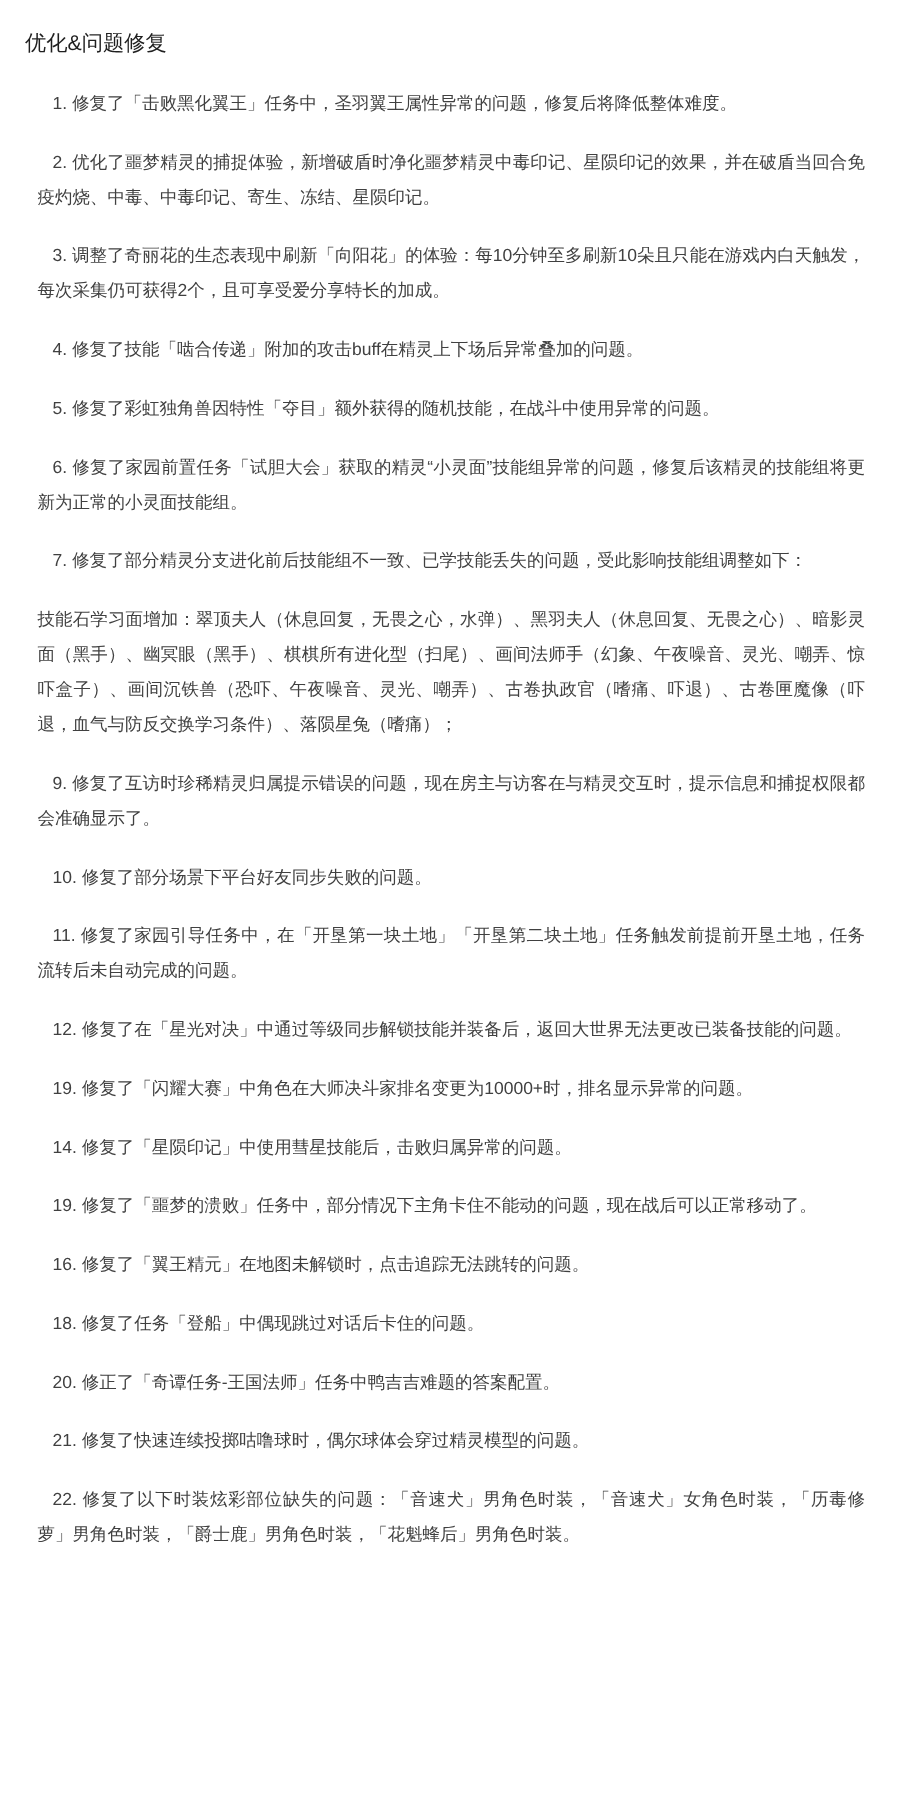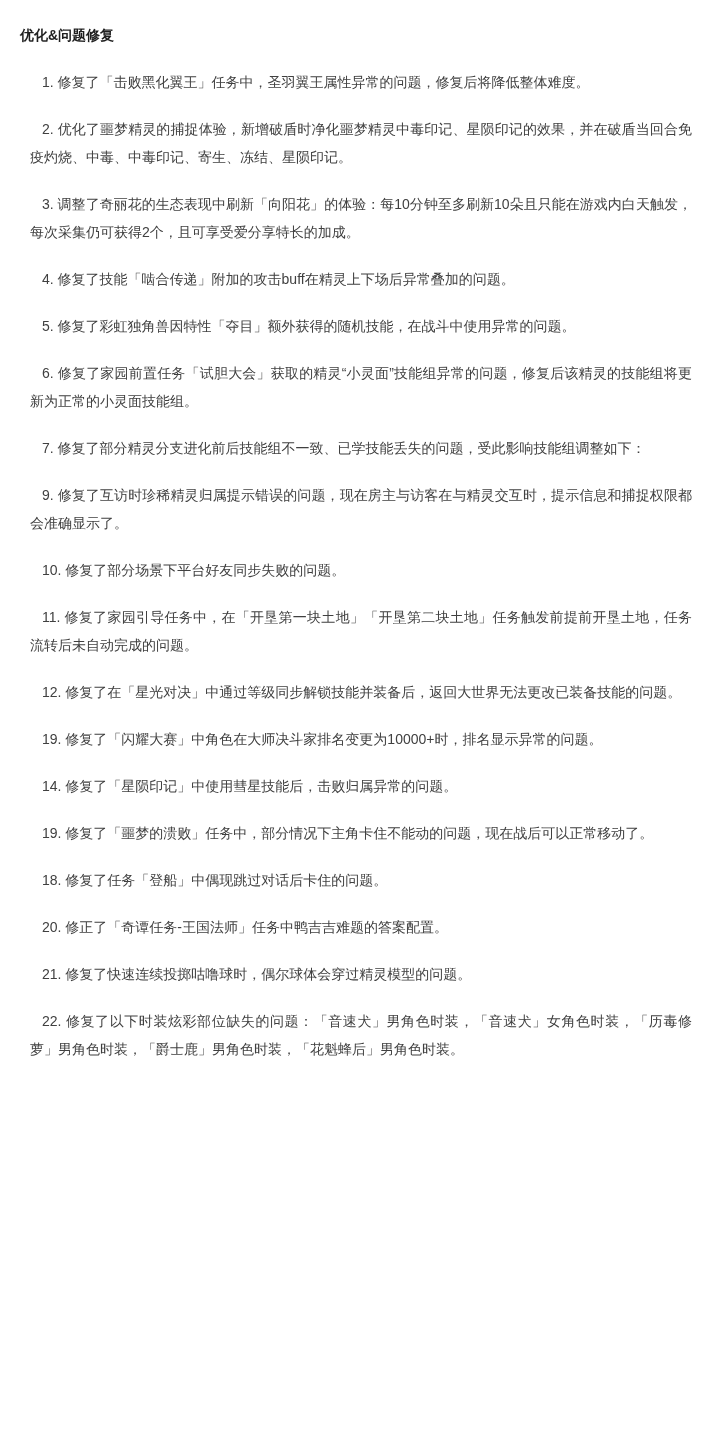--- a/index.html
+++ b/index.html
@@ -13,23 +13,23 @@
     font-family: "Liberation Sans", "DejaVu Sans", sans-serif;
     -webkit-font-smoothing: antialiased;
   }
   .doc {
     width: 720px;
     box-sizing: border-box;
   }
   .title {
     margin: 0;
     padding: 25px 20px 0 20px;
-    font-size: 14px;
+    font-size: 17px;
     line-height: 20px;
-    font-weight: 700;
+    font-weight: 400;
     color: #1f1f1f;
   }
   .list {
     padding: 23px 28px 20px 30px;
   }
   p.item {
     margin: 0 0 19px 0;
     font-size: 14px;
     line-height: 28px;
     color: #404040;
@@ -51,25 +51,27 @@
   <h2 class="title">优化&amp;问题修复</h2>
 
   <div class="list">
       <p class="item"><span>1. </span><span>修复了「击败黑化翼王」任务中，圣羽翼王属性异常的问题，修复后将降低整体难度。</span></p>
       <p class="item"><span>2. </span><span>优化了噩梦精灵的捕捉体验，新增破盾时净化噩梦精灵中毒印记、星陨印记的效果，并在破盾当回合免疫灼烧、中毒、中毒印记、寄生、冻结、星陨印记。</span></p>
       <p class="item"><span>3. </span><span>调整了奇丽花的生态表现中刷新「向阳花」的体验：每10分钟至多刷新10朵且只能在游戏内白天触发，每次采集仍可获得2个，且可享受爱分享特长的加成。</span></p>
       <p class="item"><span>4. </span><span>修复了技能「啮合传递」附加的攻击buff在精灵上下场后异常叠加的问题。</span></p>
       <p class="item"><span>5. </span><span>修复了彩虹独角兽因特性「夺目」额外获得的随机技能，在战斗中使用异常的问题。</span></p>
       <p class="item"><span>6. </span><span>修复了家园前置任务「试胆大会」获取的精灵“小灵面”技能组异常的问题，修复后该精灵的技能组将更新为正常的小灵面技能组。</span></p>
       <p class="item"><span>7. </span><span>修复了部分精灵分支进化前后技能组不一致、已学技能丢失的问题，受此影响技能组调整如下：</span></p>
+      <p class="item sub">技能石学习面增加：翠顶夫人（休息回复，无畏之心，水弹）、黑羽夫人（休息回复、无畏之心）、暗影灵面（黑手）、幽冥眼（黑手）、棋棋所有进化型（扫尾）、画间法师手（幻象、午夜噪音、灵光、嘲弄、惊吓盒子）、画间沉铁兽（恐吓、午夜噪音、灵光、嘲弄）、古卷执政官（嗜痛、吓退）、古卷匣魔像（吓退，血气与防反交换学习条件）、落陨星兔（嗜痛）；</p>
       <p class="item"><span>9. </span><span>修复了互访时珍稀精灵归属提示错误的问题，现在房主与访客在与精灵交互时，提示信息和捕捉权限都会准确显示了。</span></p>
       <p class="item"><span>10. </span><span>修复了部分场景下平台好友同步失败的问题。</span></p>
       <p class="item"><span>11. </span><span>修复了家园引导任务中，在「开垦第一块土地」「开垦第二块土地」任务触发前提前开垦土地，任务流转后未自动完成的问题。</span></p>
       <p class="item"><span>12. </span><span>修复了在「星光对决」中通过等级同步解锁技能并装备后，返回大世界无法更改已装备技能的问题。</span></p>
       <p class="item"><span>19. </span><span>修复了「闪耀大赛」中角色在大师决斗家排名变更为10000+时，排名显示异常的问题。</span></p>
       <p class="item"><span>14. </span><span>修复了「星陨印记」中使用彗星技能后，击败归属异常的问题。</span></p>
       <p class="item"><span>19. </span><span>修复了「噩梦的溃败」任务中，部分情况下主角卡住不能动的问题，现在战后可以正常移动了。</span></p>
+      <p class="item"><span>16. </span><span>修复了「翼王精元」在地图未解锁时，点击追踪无法跳转的问题。</span></p>
       <p class="item"><span>18. </span><span>修复了任务「登船」中偶现跳过对话后卡住的问题。</span></p>
       <p class="item"><span>20. </span><span>修正了「奇谭任务-王国法师」任务中鸭吉吉难题的答案配置。</span></p>
       <p class="item"><span>21. </span><span>修复了快速连续投掷咕噜球时，偶尔球体会穿过精灵模型的问题。</span></p>
       <p class="item"><span>22. </span><span>修复了以下时装炫彩部位缺失的问题：「音速犬」男角色时装，「音速犬」女角色时装，「历毒修萝」男角色时装，「爵士鹿」男角色时装，「花魁蜂后」男角色时装。</span></p>
     </div>
 </div>
 
 </body></html>

